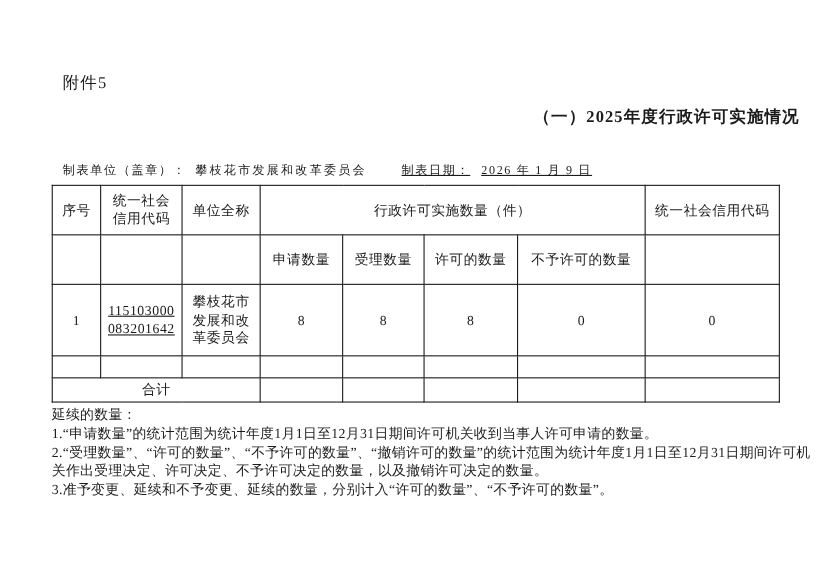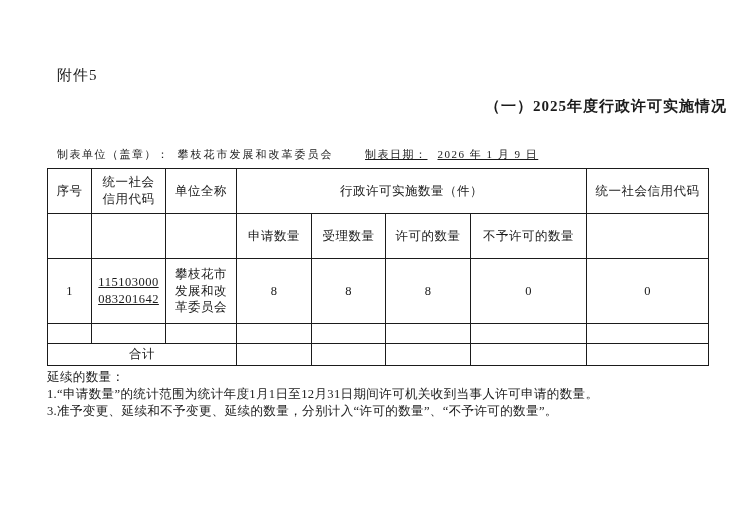--- a/index.html
+++ b/index.html
@@ -117,14 +117,15 @@
     <td></td>
     <td></td>
     <td></td>
   </tr>
 </tbody>
   </table>
 
 <div class="notes">
   <p>延续的数量：</p>
   <p>1.“申请数量”的统计范围为统计年度1月1日至12月31日期间许可机关收到当事人许可申请的数量。</p>
+  <p>2.“受理数量”、“许可的数量”、“不予许可的数量”、“撤销许可的数量”的统计范围为统计年度1月1日至12月31日期间许可机关作出受理决定、许可决定、不予许可决定的数量，以及撤销许可决定的数量。</p>
   <p>3.准予变更、延续和不予变更、延续的数量，分别计入“许可的数量”、“不予许可的数量”。</p>
 </div>
 
 </body></html>

